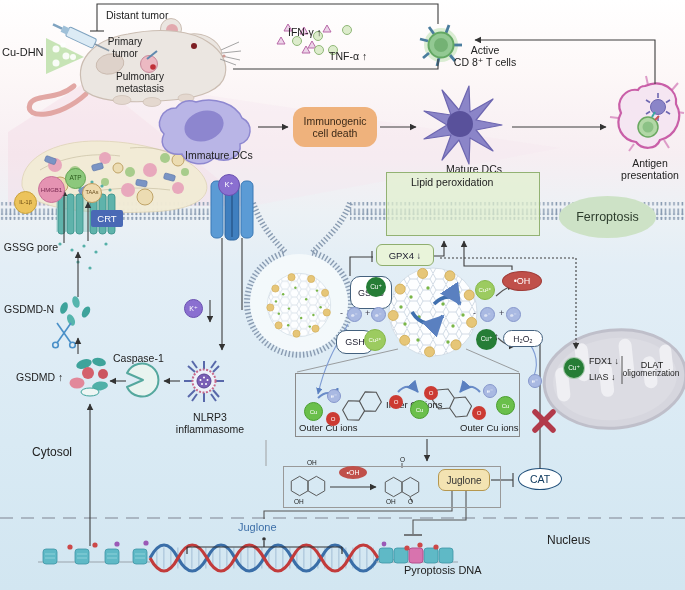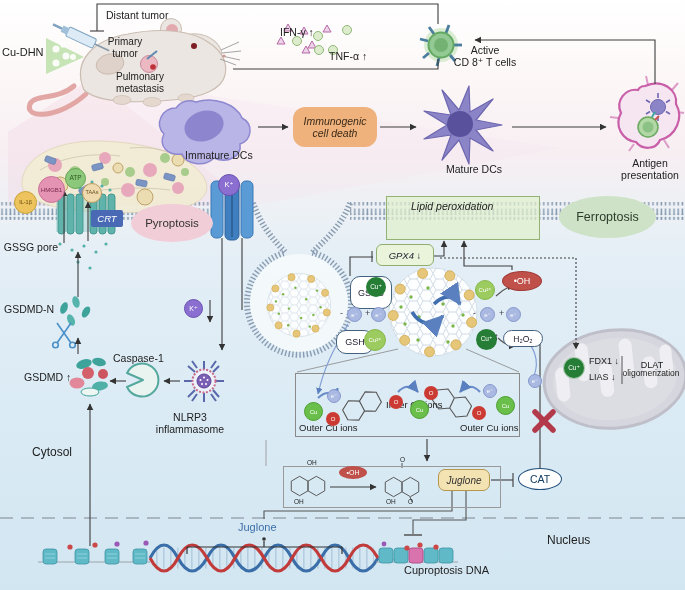--- a/index.html
+++ b/index.html
@@ -7,21 +7,21 @@
          font-family:"Liberation Sans","DejaVu Sans",sans-serif;
          background:linear-gradient(180deg,#ffffff 0%,#fdf8f8 12%,#f7eef2 26%,#ecf1f5 36%,#e3eef6 45%,#d9eaf4 75%,#d2e6f1 100%);}
   .stage svg{position:absolute;left:0;top:0;}
   .lbl{position:absolute;font-size:10.5px;color:#222;line-height:1.15;white-space:nowrap;}
   .c{text-align:center;white-space:normal;}
   .circ{position:absolute;border-radius:50%;display:flex;align-items:center;justify-content:center;
         color:#fff;font-size:6.5px;line-height:1;box-sizing:border-box;}
   .pill{position:absolute;border-radius:10px;display:flex;align-items:center;justify-content:center;
         background:#fff;border:1.2px solid #44617e;font-size:9px;color:#223;box-sizing:border-box;}
   .ell{position:absolute;border-radius:50%;display:flex;align-items:center;justify-content:center;box-sizing:border-box;}
-  .box{position:absolute;box-sizing:border-box;font-style:italic;}
+  .box{position:absolute;box-sizing:border-box;}
   .sign{position:absolute;font-size:9px;color:#445;line-height:1;}
   .tiny{font-size:6.5px;}
 </style>
 </head>
 <body>
 
 <div class="stage">
 
 <svg width="685" height="590" viewBox="0 0 685 590">
 <defs>
@@ -439,48 +439,47 @@
 <g stroke="#b23a4a" stroke-width="5.5" stroke-linecap="round">
   <line x1="535" y1="412" x2="553" y2="430"></line>
         <line x1="553" y1="412" x2="535" y2="430"></line>
 </g>
 </svg>
 
 <div class="lbl" style="left:2px;top:46px;font-size:11px">Cu-DHN</div>
 <div class="lbl" style="left:106px;top:9px">Distant tumor</div>
 <div class="lbl c" style="left:98px;top:36px;width:54px;font-size:10px">Primary tumor</div>
 <div class="lbl c" style="left:106px;top:71px;width:68px;font-size:10px">Pulmonary metastasis</div>
-<div class="lbl" style="left:280px;top:26px">IFN-γ ↑</div>
+<div class="lbl" style="left:288px;top:26px">IFN-γ ↑</div>
 <div class="lbl" style="left:329px;top:50px">TNF-α ↑</div>
 <div class="lbl c" style="left:452px;top:44px;width:66px">
   <div>Active</div>
       <div>CD 8⁺ T cells</div>
 </div>
 
 <div class="lbl" style="left:185px;top:149px">Immature DCs</div>
 <div class="box c" style="left:293px;top:107px;width:84px;height:40px;background:#efb27c;border-radius:12px;display:flex;align-items:center;justify-content:center;font-size:10.5px;color:#3c2a18;padding:0 4px">Immunogenic cell death</div>
 <div class="lbl" style="left:446px;top:163px">Mature DCs</div>
 <div class="lbl c" style="left:612px;top:157px;width:76px">Antigen presentation</div>
 
 <div class="circ" style="left:14px;top:191px;width:23px;height:23px;background:#ecc35c;border:1px solid #caa23a;color:#6a4a10;font-size:5.5px">IL-1β</div>
 <div class="circ" style="left:38px;top:176px;width:27px;height:27px;background:#e593b2;border:1px solid #c9719a;color:#7c2a52;font-size:6px">HMGB1</div>
 <div class="circ" style="left:65px;top:168px;width:21px;height:21px;background:#8cc87c;border:1px solid #62a452;color:#2a5a1a;font-size:6.5px">ATP</div>
 <div class="circ" style="left:82px;top:183px;width:20px;height:20px;background:#eedaae;border:1px solid #bb9a5e;color:#6a5020;font-size:5.5px">TAAs</div>
 <div class="box" style="left:91px;top:210px;width:32px;height:17px;background:#4a69b5;border-radius:2px;display:flex;align-items:center;justify-content:center;color:#fff;font-size:9.5px">CRT</div>
-<div class="ell" style="left:131px;top:204px;width:82px;height:38px;background:#f1cdd8;font-size:11.5px;color:#333">Pyroptosis</div>
 <div class="lbl c" style="left:2px;top:241px;width:58px">GSSG pore</div>
 <div class="lbl" style="left:4px;top:303px">GSDMD-N</div>
-<div class="lbl" style="left:24px;top:371px">GSDMD ↑</div>
+<div class="lbl" style="left:16px;top:371px">GSDMD ↑</div>
 <div class="lbl" style="left:113px;top:352px">Caspase-1</div>
-<div class="lbl c" style="left:146px;top:411px;width:88px">NLRP3 inflammasome</div>
+<div class="lbl c" style="left:166px;top:411px;width:88px">NLRP3 inflammasome</div>
 <div class="circ" style="left:218px;top:174px;width:22px;height:22px;background:#8a6fd0;border:1px solid #6a50b0;font-size:7.5px">K⁺</div>
 <div class="circ" style="left:184px;top:299px;width:19px;height:19px;background:#8a6fd0;border:1px solid #6a50b0;font-size:7px">K⁺</div>
 <div class="lbl" style="left:32px;top:446px;font-size:12px">Cytosol</div>
 
-<div class="box" style="left:386px;top:196px;width:154px;height:44px;background:rgba(225,240,205,0.72);border:1px solid #93b273">
+<div class="box" style="left:386px;top:172px;width:154px;height:64px;background:rgba(225,240,205,0.72);border:1px solid #93b273">
   <div class="lbl" style="left:24px;top:3px;font-size:10.5px;position:absolute">Lipid peroxidation</div>
 </div>
 <div class="ell" style="left:559px;top:196px;width:97px;height:42px;background:#cde2c6;font-size:12.5px;color:#2c3c2c">Ferroptosis</div>
 <div class="box" style="left:376px;top:244px;width:58px;height:22px;background:#e9f4da;border:1px solid #8fae6f;border-radius:6px;display:flex;align-items:center;justify-content:center;font-size:9.5px;color:#223">GPX4 ↓</div>
 <div class="pill" style="left:350px;top:276px;width:42px;height:33px">GSSG</div>
 <div class="pill" style="left:336px;top:330px;width:38px;height:24px">GSH</div>
 <div class="circ" style="left:366px;top:277px;width:20px;height:20px;background:#267d36">Cu⁺</div>
 <div class="circ" style="left:364px;top:329px;width:22px;height:22px;background:#9ccb60;border:1px solid #86b84a;font-size:6px">Cu²⁺</div>
 <div class="circ" style="left:475px;top:280px;width:20px;height:20px;background:#9ccb60;border:1px solid #86b84a;font-size:6px">Cu²⁺</div>
 <div class="circ" style="left:476px;top:329px;width:21px;height:21px;background:#267d36">Cu⁺</div>
@@ -522,16 +521,16 @@
 <div class="lbl tiny" style="left:307px;top:459px">OH</div>
 <div class="lbl tiny" style="left:294px;top:498px">OH</div>
 <div class="ell" style="left:339px;top:466px;width:28px;height:13px;background:#c0504a;color:#fff;font-size:7px">•OH</div>
 <div class="lbl tiny" style="left:400px;top:456px">O</div>
 <div class="lbl tiny" style="left:386px;top:498px">OH</div>
 <div class="lbl tiny" style="left:408px;top:498px">O</div>
 <div class="box" style="left:438px;top:469px;width:52px;height:22px;background:#f3e3b2;border:1px solid #b5974f;border-radius:7px;display:flex;align-items:center;justify-content:center;font-size:10px;color:#333">Juglone</div>
 <div class="ell" style="left:518px;top:468px;width:44px;height:22px;background:#fff;border:1.5px solid #1f4e79;font-size:10.5px;color:#123c60">CAT</div>
 
 <div class="lbl" style="left:238px;top:521px;color:#3d6fa8;font-size:11px">Juglone</div>
-<div class="lbl" style="left:404px;top:564px;font-size:11px">Cuproptosis DNA</div>
+<div class="lbl" style="left:404px;top:564px;font-size:11px">Pyroptosis DNA</div>
 <div class="lbl" style="left:547px;top:534px;font-size:12px">Nucleus</div>
 
 </div>
 
 </body></html>

